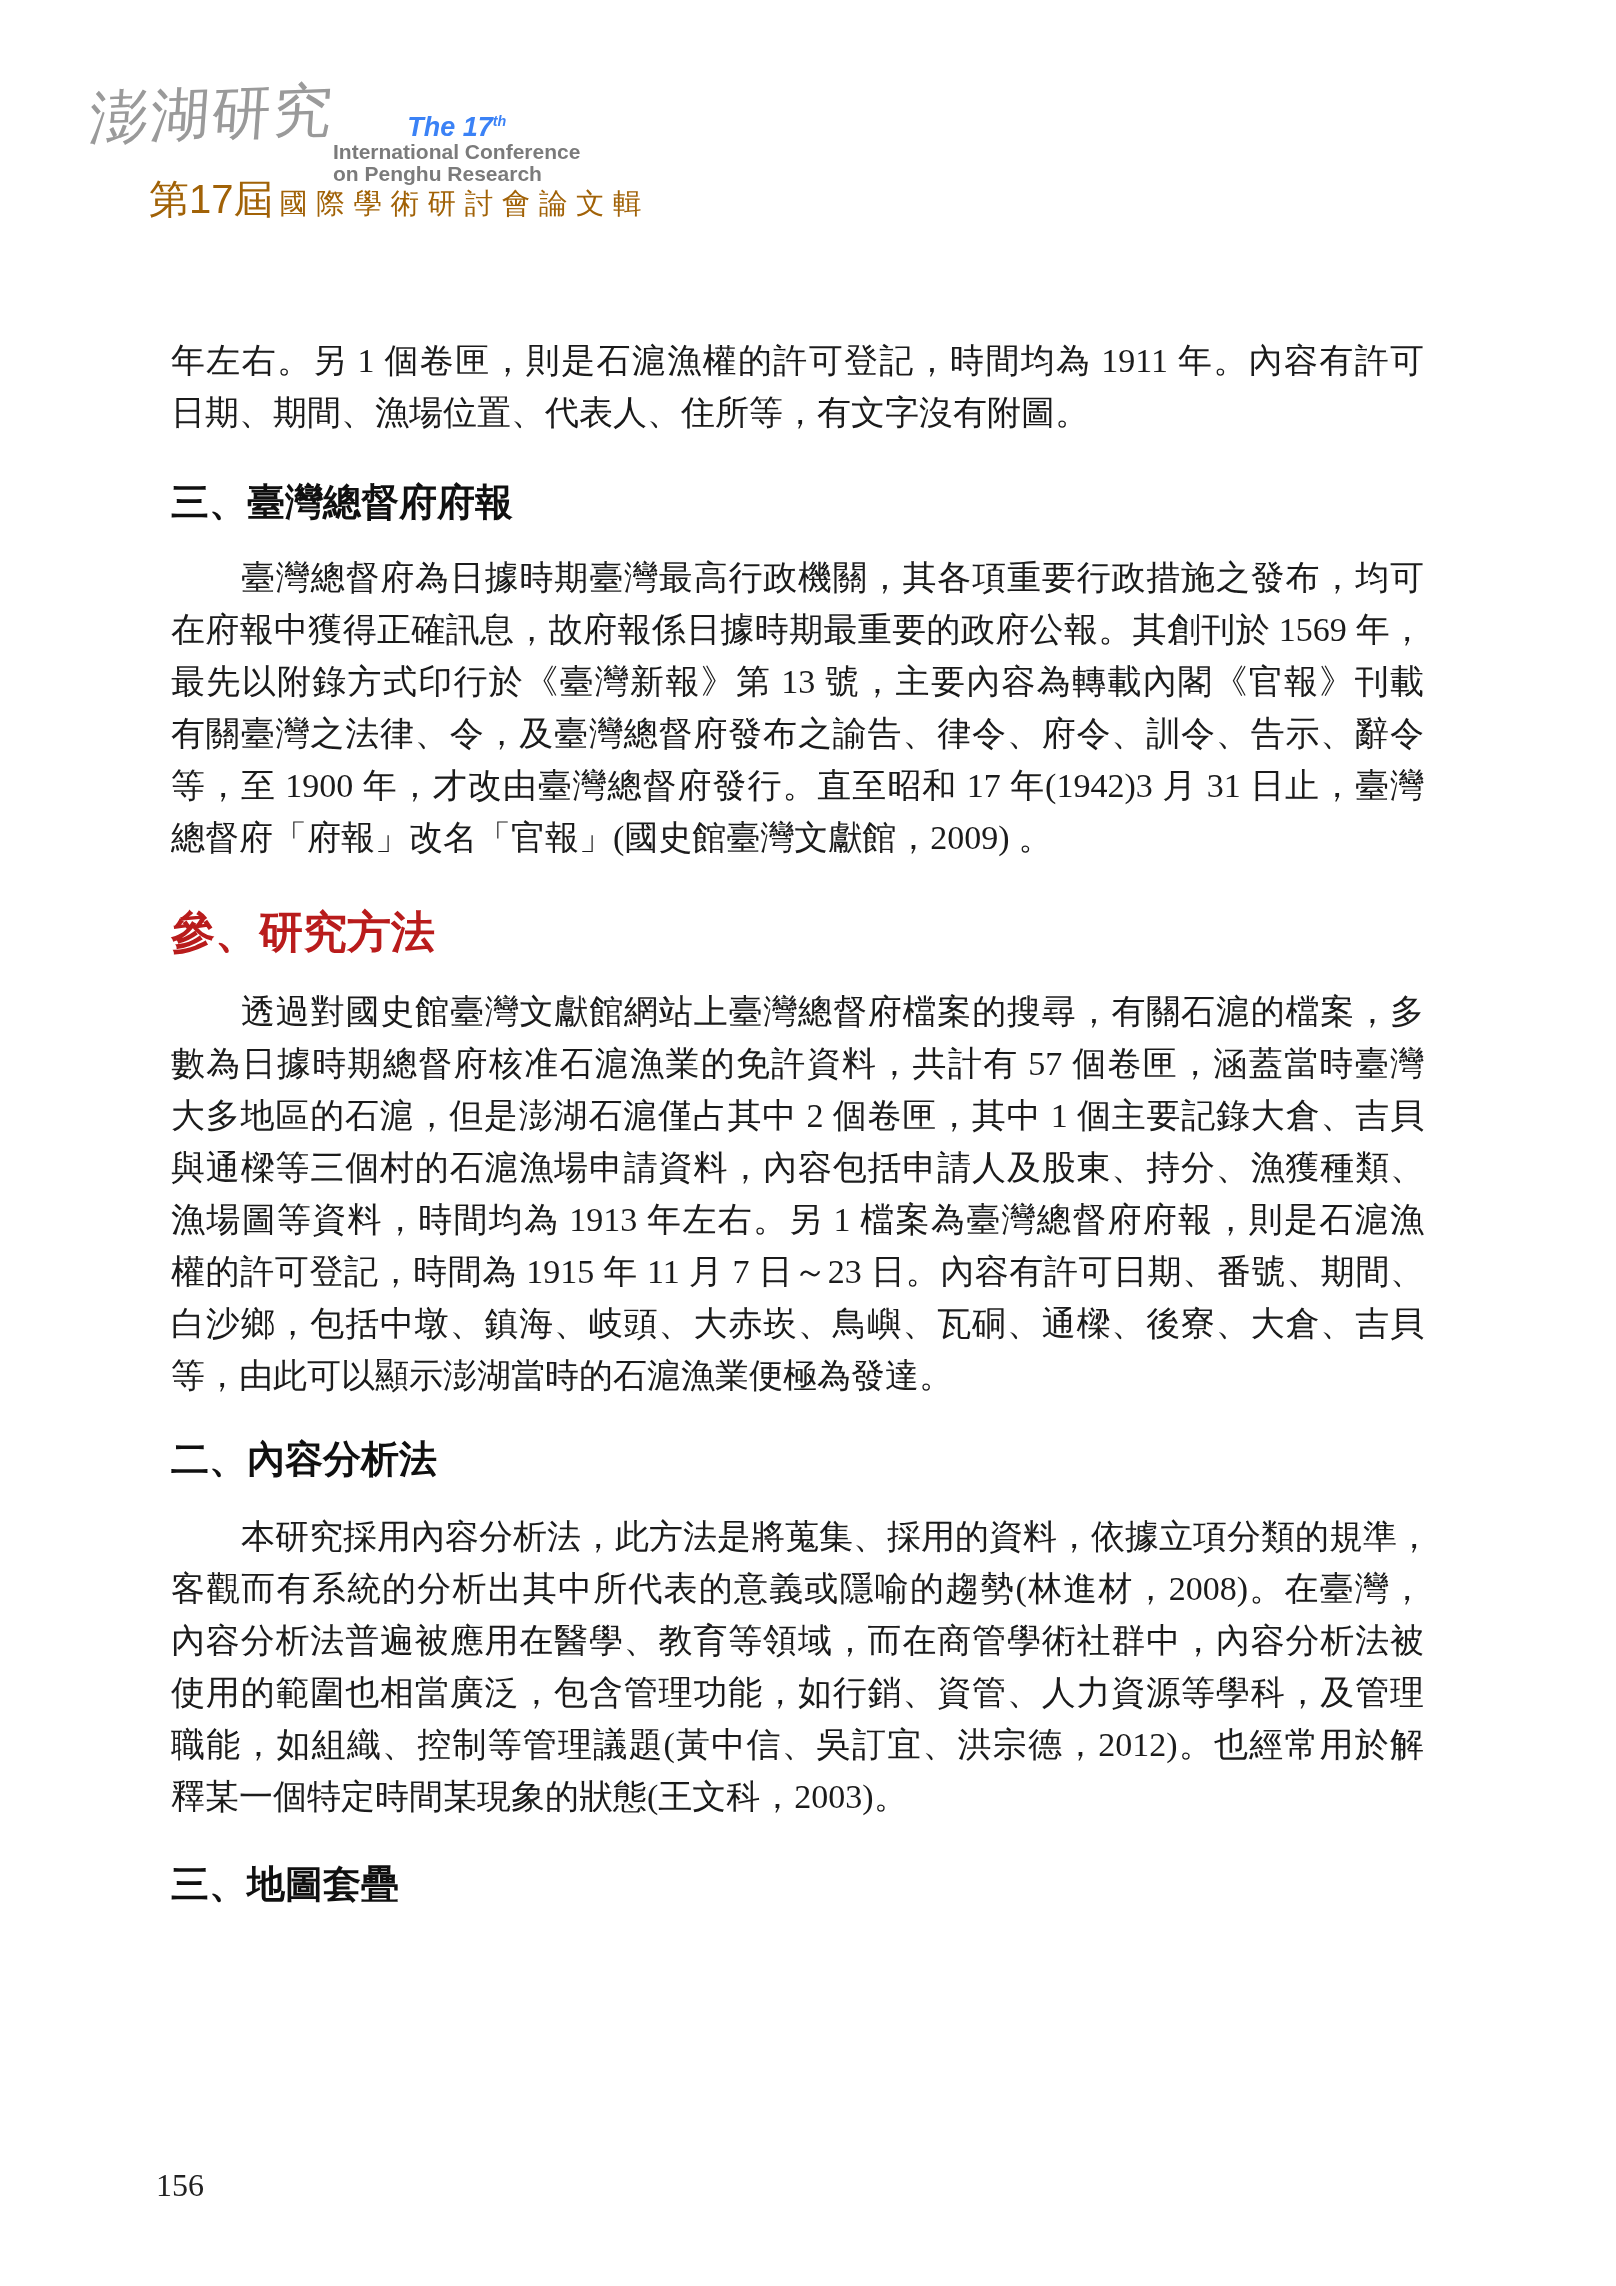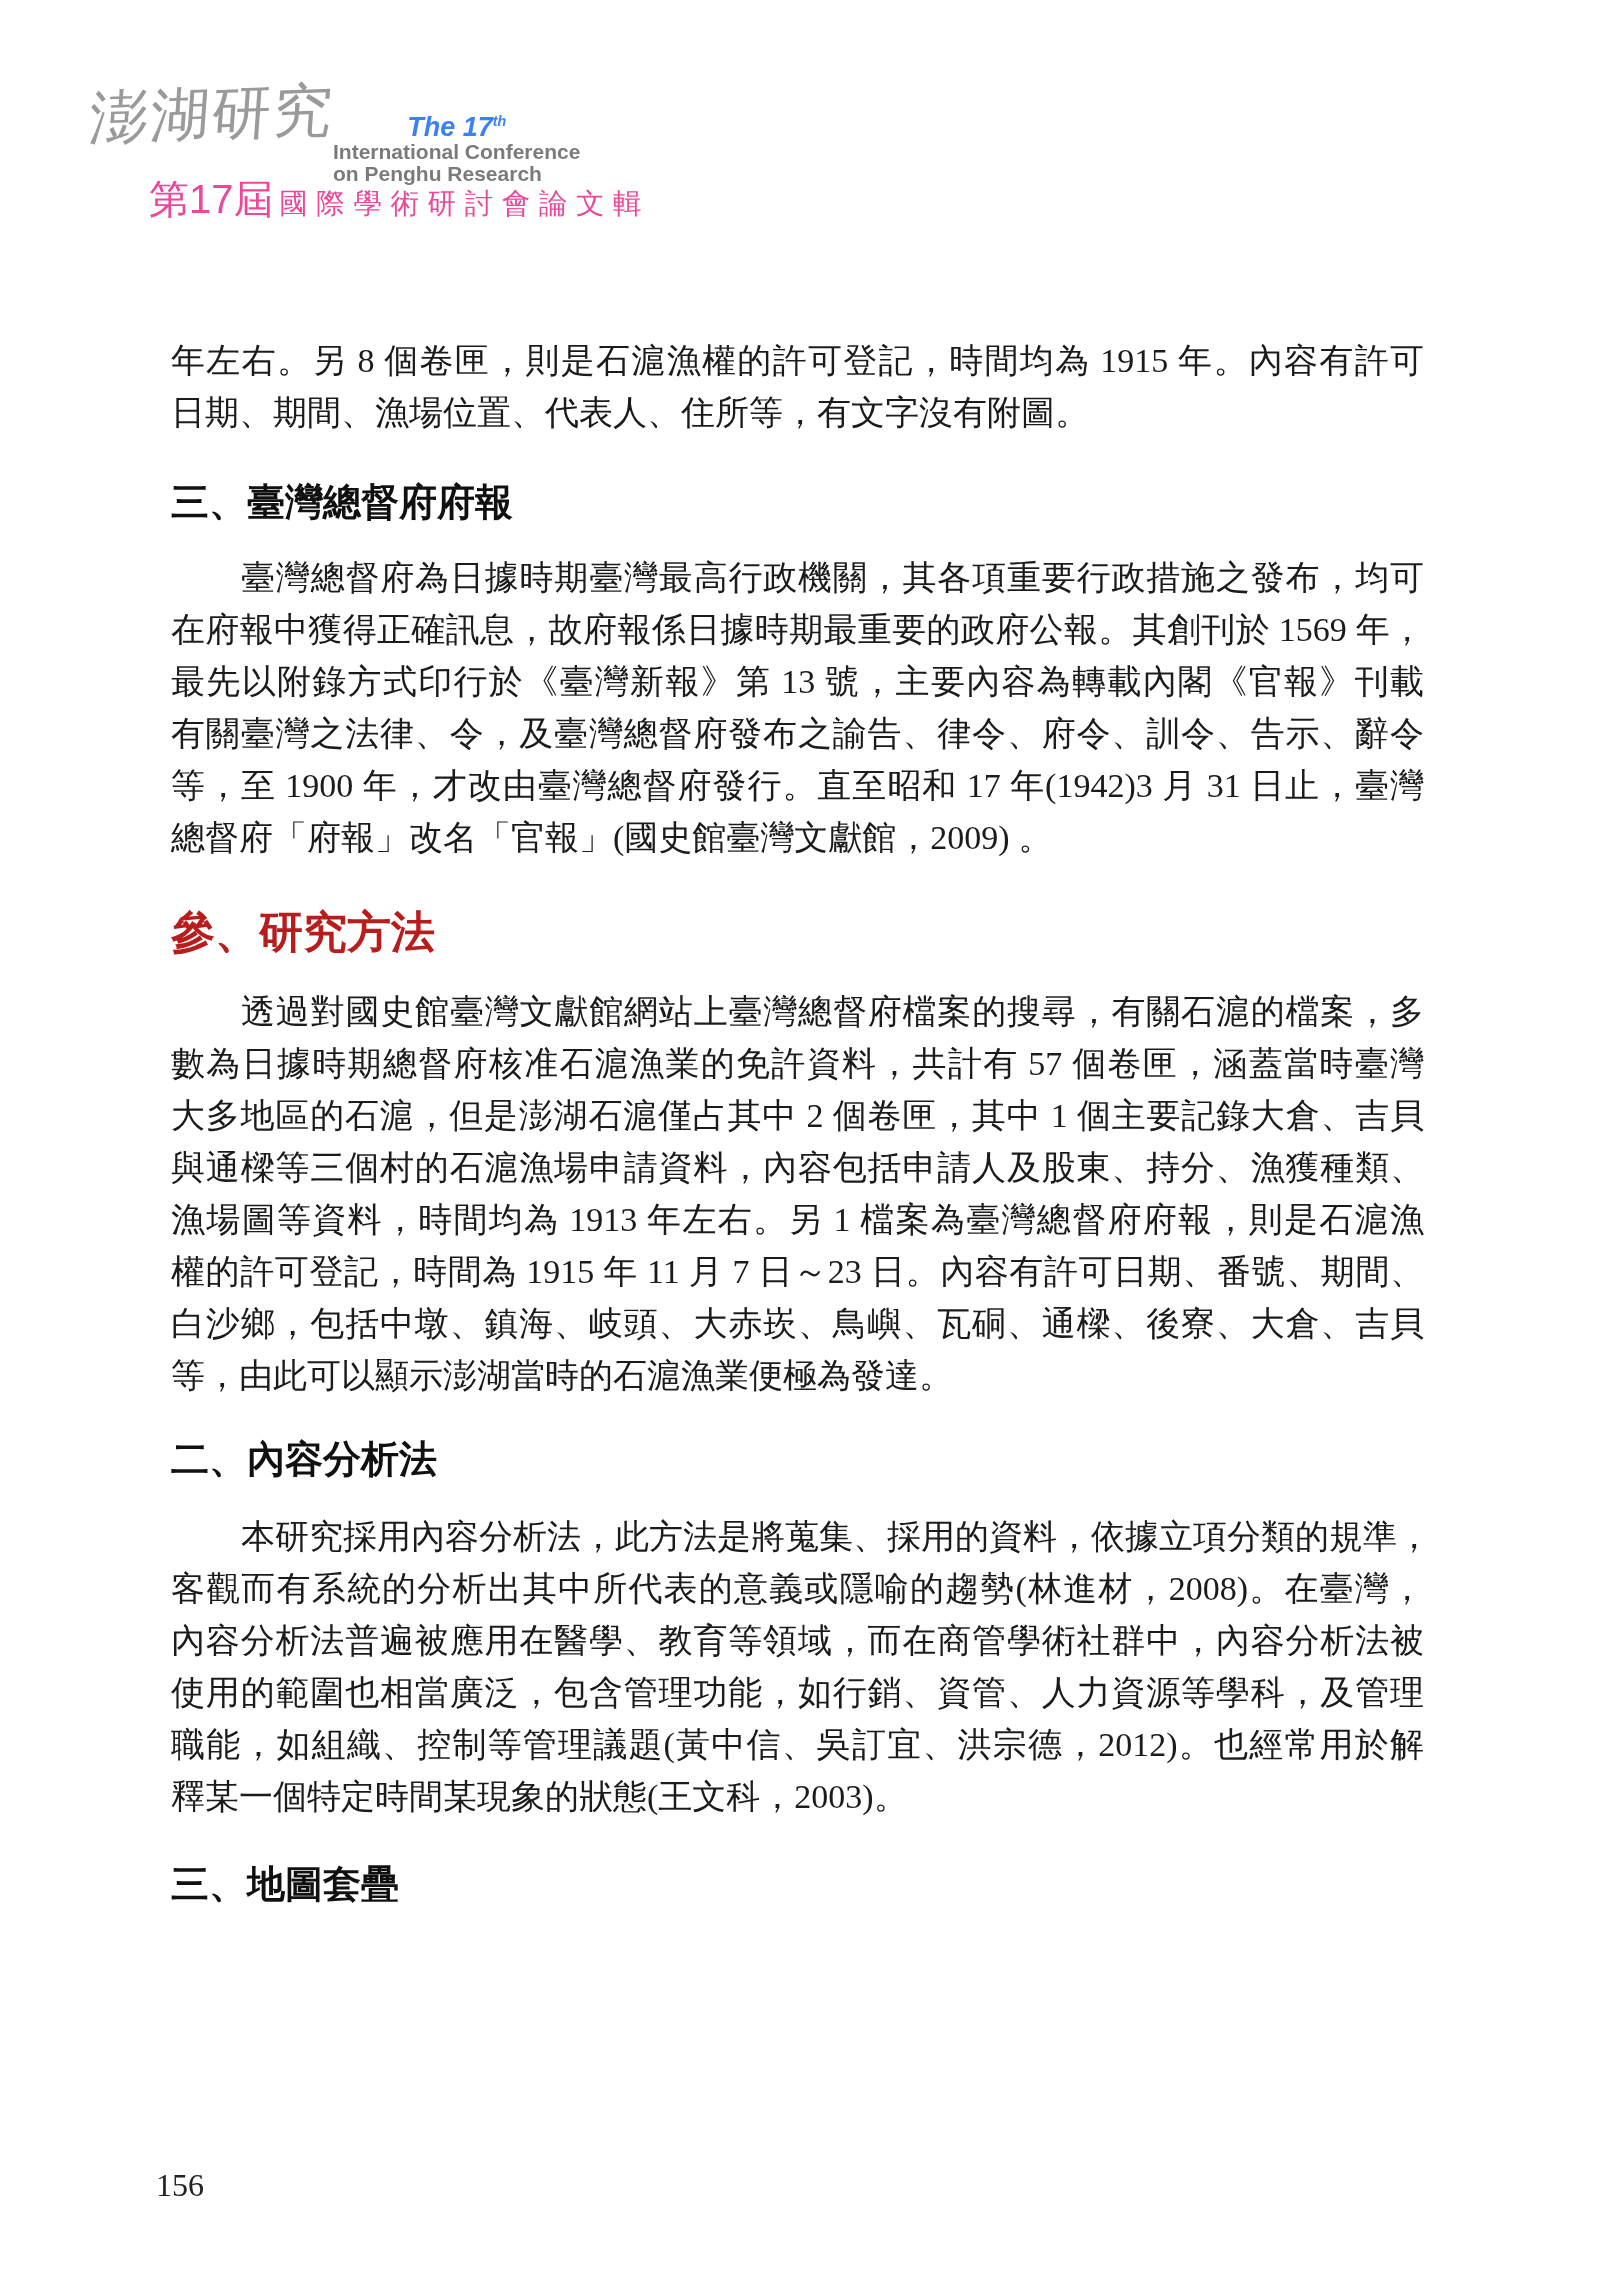--- a/index.html
+++ b/index.html
@@ -27,21 +27,21 @@
     position:absolute; left:243px; top:57px;
     font-family:"Liberation Sans","DejaVu Sans",sans-serif;
     color:#787878; font-weight:bold; white-space:nowrap;
   }
   .logo-en-the17 { font-size:27px; font-style:italic; line-height:1.0; color:#3b82f6;text-align:center; }
   .logo-en-the17 sup { font-size:14.3px; }
   .logo-en-line { font-size:21px; line-height:1.05; color:#7b7b7b; }
   .logo-zh {
     position:absolute; left:59px; top:122px;
     font-family:"Liberation Sans","DejaVu Sans",sans-serif;
-    color:#ec4899; white-space:nowrap; display:flex; align-items:baseline;
+    color:#a16207; white-space:nowrap; display:flex; align-items:baseline;
   }
   .logo-zh-ed { font-size:40px; line-height:1; }
   .logo-zh-conf { font-size:28.5px; letter-spacing:8.6px; margin-left:5.7px; line-height:1; }
 
   
   .col { position:absolute; left:171px; top:0; width:1253px; }
   .bl {
     font-size:34px; line-height:52px;
     text-align:justify; text-align-last:justify;
     white-space:nowrap; 
@@ -83,21 +83,21 @@
     </div>
     <div class="logo-zh">
       <span class="logo-zh-ed">第17屆</span>
       <span class="logo-zh-conf">國際學術研討會論文輯</span>
     </div>
   </div>
 
   <div class="col">
 
     <div class="para mt-p1">
-      <div class="bl">年左右。另 8 個卷匣，則是石滬漁權的許可登記，時間均為 1915 年。內容有許可</div>
+      <div class="bl">年左右。另 1 個卷匣，則是石滬漁權的許可登記，時間均為 1911 年。內容有許可</div>
       <div class="bl last">日期、期間、漁場位置、代表人、住所等，有文字沒有附圖。</div>
     </div>
 
     <div class="h2 mt-h2a">三、臺灣總督府府報</div>
 
     <div class="para mt-p2">
       <div class="bl ind">臺灣總督府為日據時期臺灣最高行政機關，其各項重要行政措施之發布，均可</div>
       <div class="bl">在府報中獲得正確訊息，故府報係日據時期最重要的政府公報。其創刊於 1569 年，</div>
       <div class="bl">最先以附錄方式印行於《臺灣新報》第 13 號，主要內容為轉載內閣《官報》刊載</div>
       <div class="bl">有關臺灣之法律、令，及臺灣總督府發布之諭告、律令、府令、訓令、告示、辭令</div>

